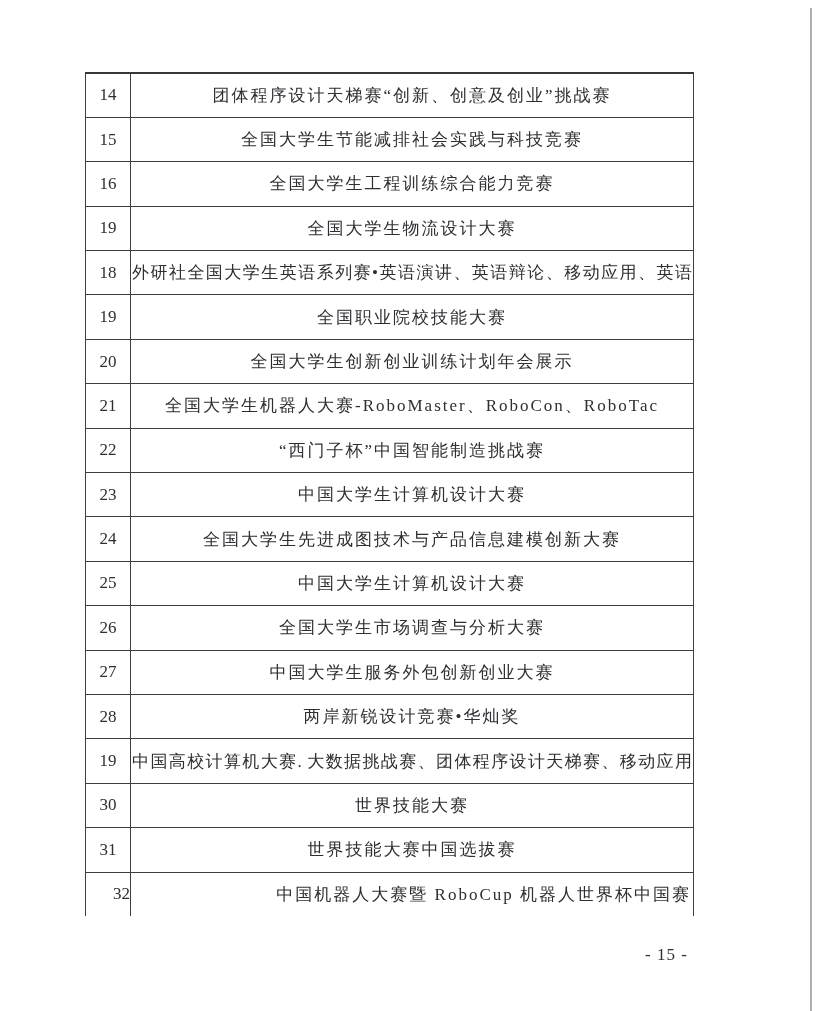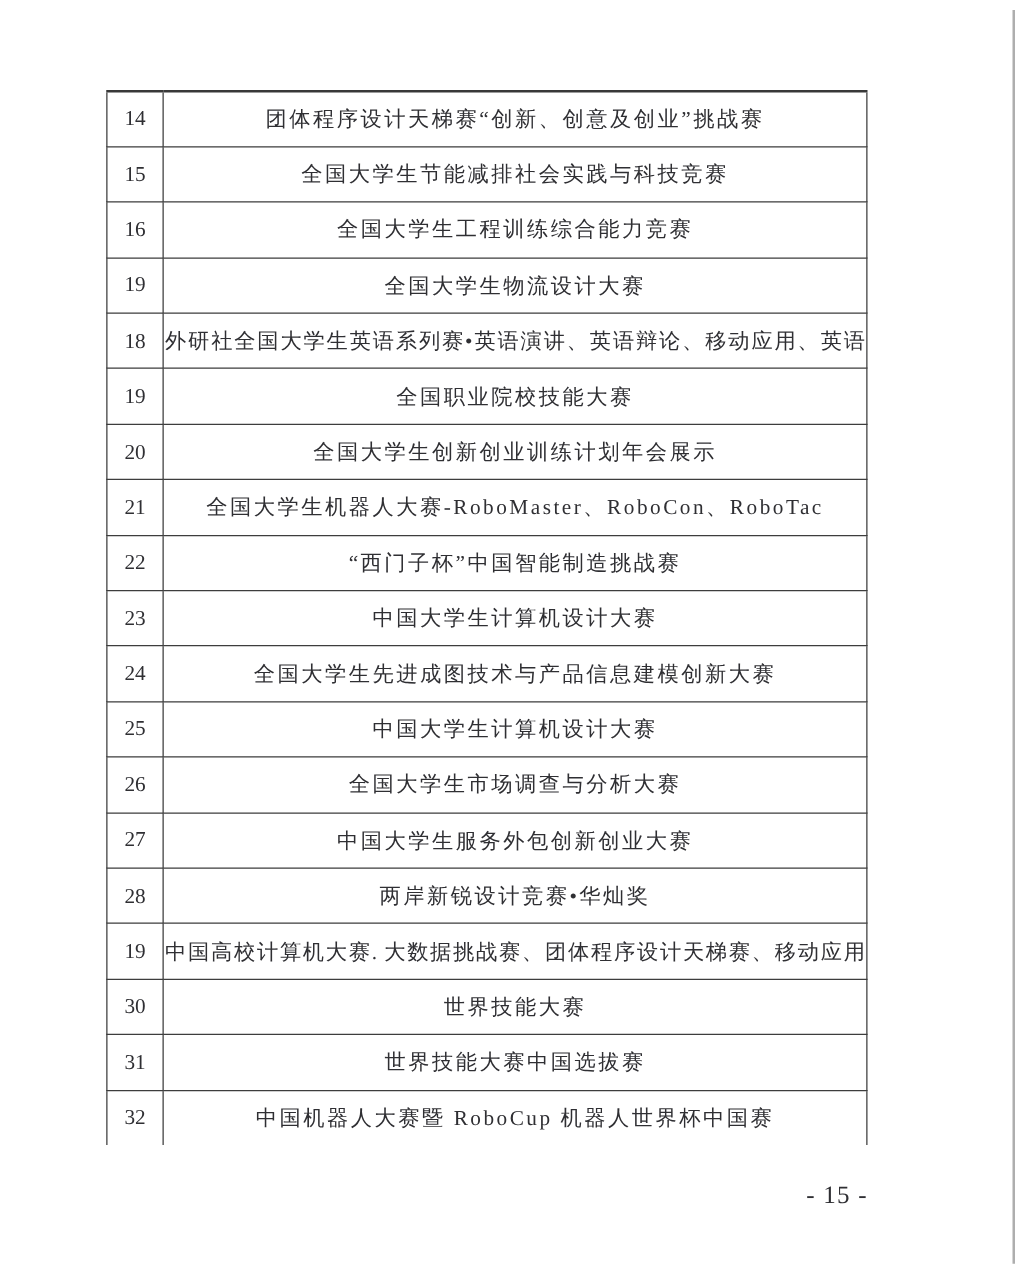--- a/index.html
+++ b/index.html
@@ -31,20 +31,21 @@
     height: 44.4px;
     vertical-align: middle;
     overflow: hidden;
     box-sizing: border-box;
   }
   table.comp-table tr:first-child td {
     border-top: 2px solid #383838;
   }
   table.comp-table tr:last-child td {
     border-bottom: none;
+    text-align: right;
   }
   td.num {
     width: 45px;
     text-align: center;
     font-size: 17px;
     padding: 0;
   }
   td.name {
     text-align: center;
     font-size: 17px;
@@ -56,21 +57,21 @@
     text-align: justify;
     text-align-last: justify;
     letter-spacing: 0;
     white-space: normal;
     padding: 0 1px;
   }
   .page-number {
     position: absolute;
     left: 645px;
     top: 945px;
-    font-size: 20px;
+    font-size: 17px;
     letter-spacing: 1px;
     color: #2f2f33;
   }
   .scan-edge {
     position: absolute;
     left: 810px;
     top: 8px;
     width: 2px;
     height: 1003px;
     background: #aeaeae;

